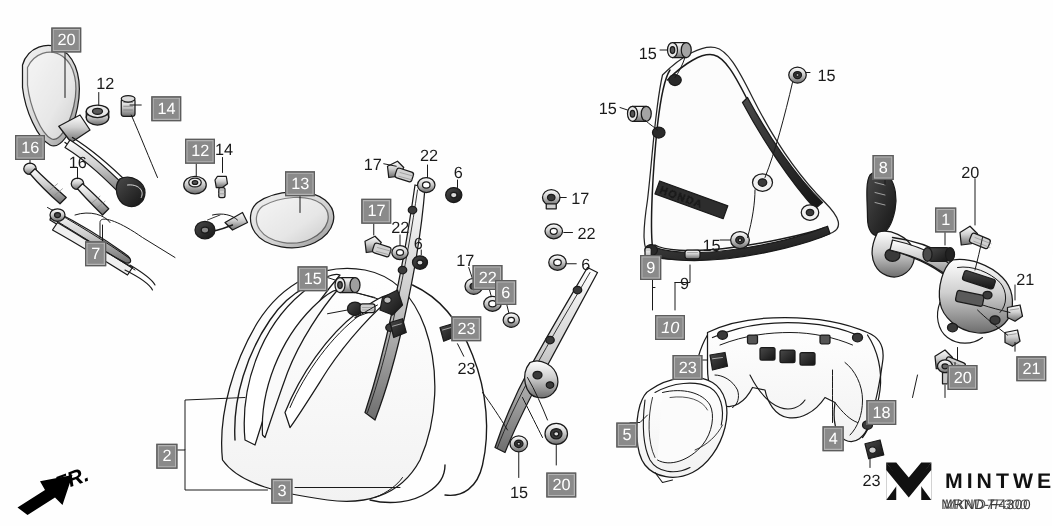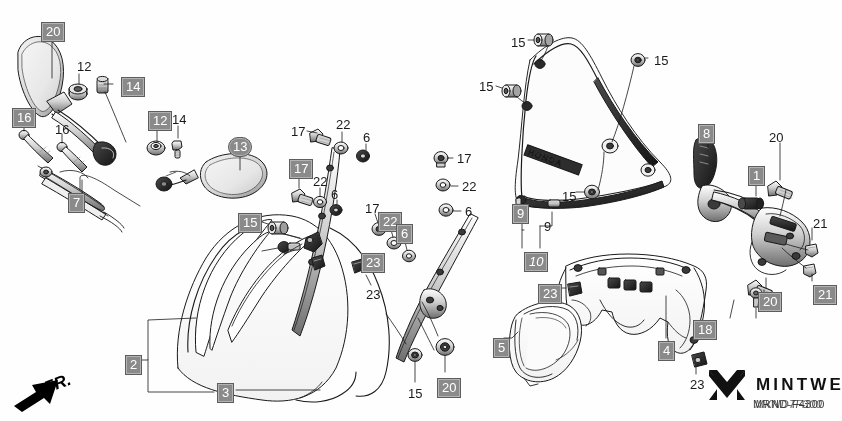--- a/index.html
+++ b/index.html
@@ -506,21 +506,21 @@
 
   <div id="labels">
       <div class="lbl boxed" style="left: 41px; top: 22px;">20</div>
       <div class="lbl plain" style="left: 77px; top: 60px;">12</div>
       <div class="lbl boxed" style="left: 121px; top: 77px;">14</div>
       <div class="lbl boxed" style="left: 12px; top: 108px;">16</div>
       <div class="lbl plain" style="left: 55px; top: 123px;">16</div>
       <div class="lbl boxed" style="left: 148px; top: 111px;">12</div>
       <div class="lbl plain" style="left: 172px; top: 113px;">14</div>
       <div class="lbl boxed" style="left: 68px; top: 193px;">7</div>
-      <div class="lbl boxed" style="left: 228px; top: 137px; border-radius: 10px;">13</div>
+      <div class="lbl boxed" style="left: 228px; top: 137px;">13</div>
       <div class="lbl plain" style="left: 291px; top: 125px;">17</div>
       <div class="lbl plain" style="left: 336px; top: 118px;">22</div>
       <div class="lbl plain" style="left: 363px; top: 131px;">6</div>
       <div class="lbl boxed" style="left: 289px; top: 159px;">17</div>
       <div class="lbl plain" style="left: 313px; top: 175px;">22</div>
       <div class="lbl plain" style="left: 331px; top: 188px;">6</div>
       <div class="lbl plain" style="left: 365px; top: 202px;">17</div>
       <div class="lbl boxed" style="left: 378px; top: 212px;">22</div>
       <div class="lbl boxed" style="left: 396px; top: 224px;">6</div>
       <div class="lbl boxed" style="left: 361px; top: 253px;">23</div>

